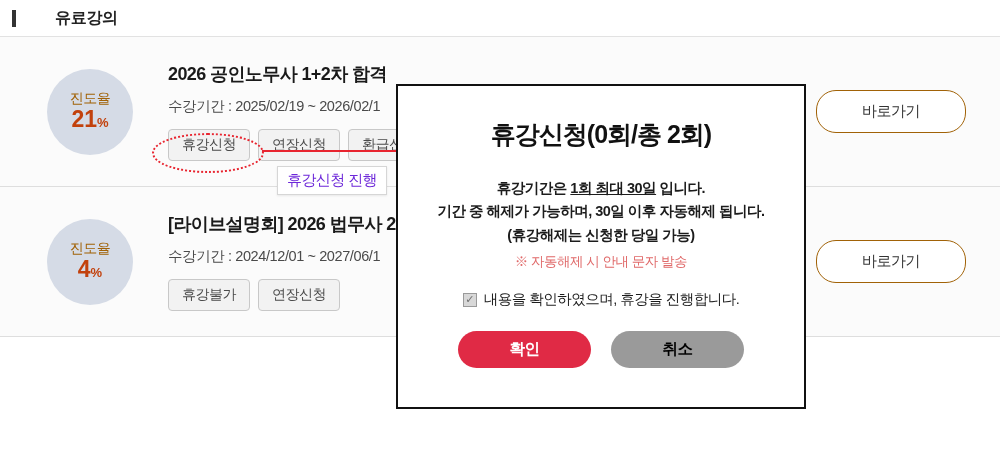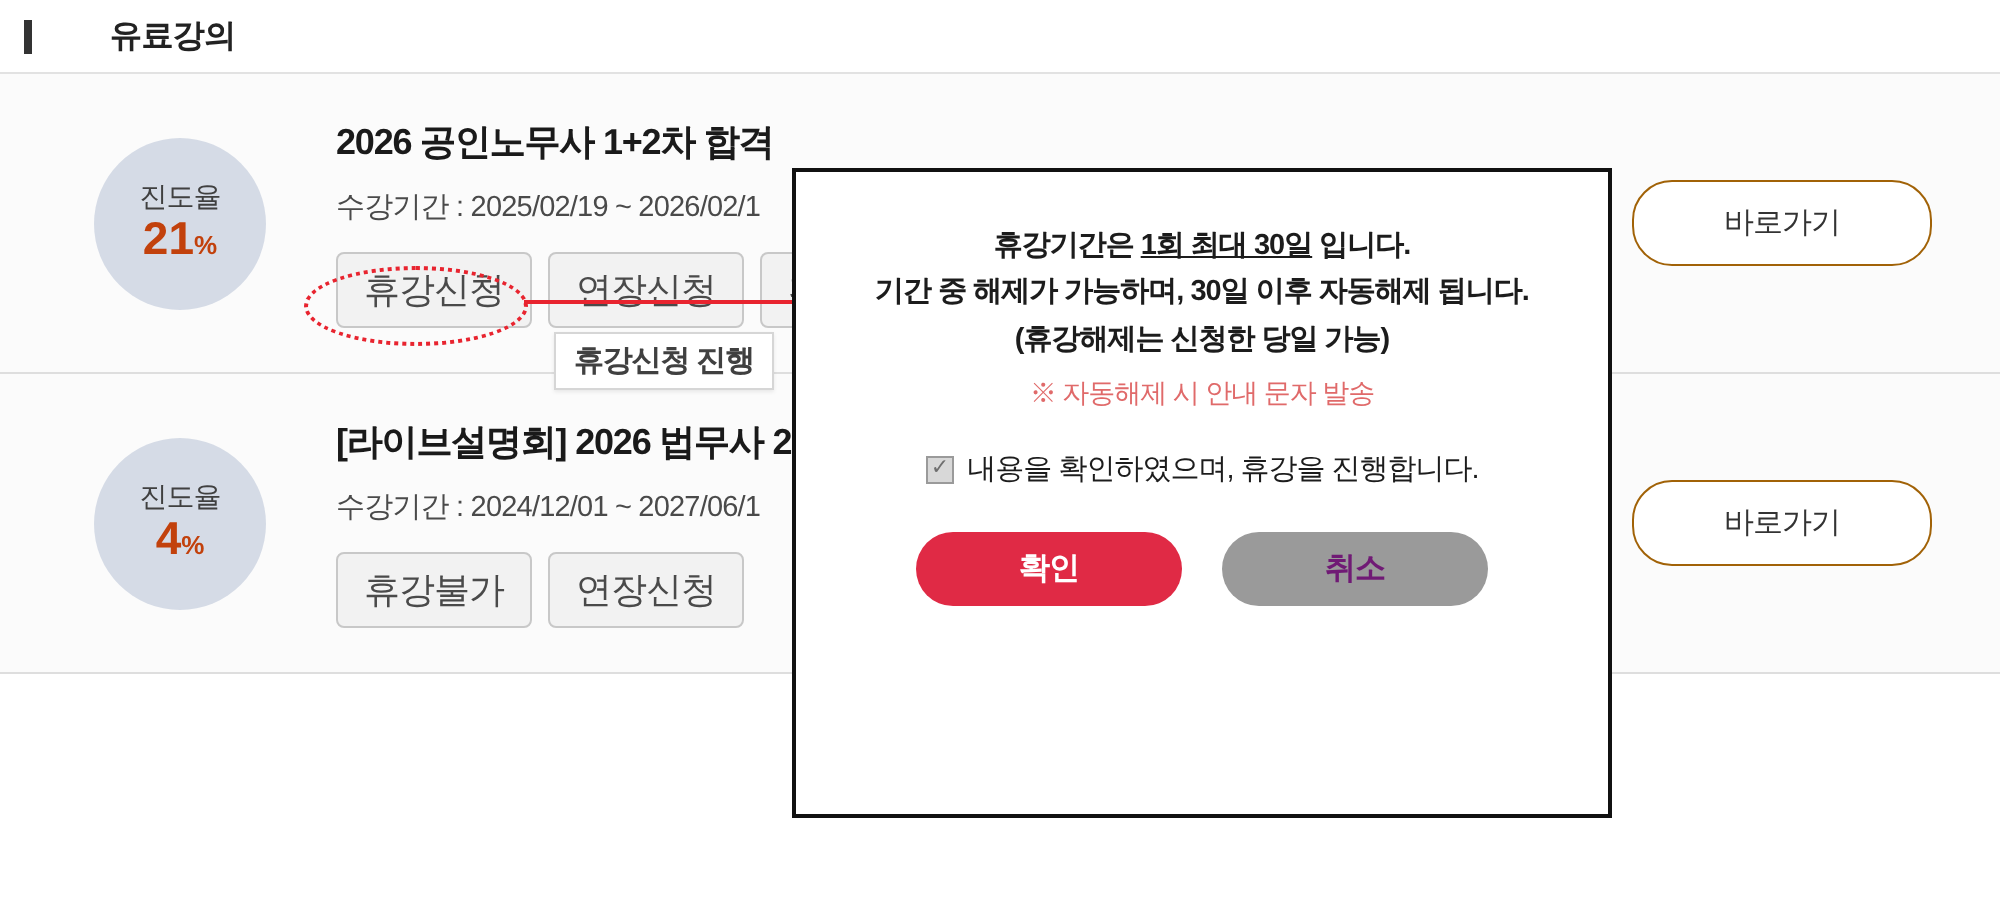--- a/index.html
+++ b/index.html
@@ -66,21 +66,21 @@
     border-radius: 50%;
     background: #d5dbe6;
     display: flex;
     flex-direction: column;
     align-items: center;
     justify-content: center;
     line-height: 1.1;
   }
   .progress-circle .lab {
     font-size: 14px;
-    color: #404040;
+    color: #a16207;
     letter-spacing: -0.5px;
   }
   .progress-circle .val {
     font-size: 23px;
     font-weight: bold;
     color: #c2410c;
     margin-top: 1px;
   }
   .progress-circle .val .pct {
     font-size: 13px;
@@ -111,21 +111,21 @@
   .btn-group {
     margin-top: 13px;
     display: flex;
     gap: 8px;
     align-items: center;
   }
   .small-btn {
     border: 1px solid #c8c8c8;
     background: #f2f2f2;
     color: #4a4a4a;
-    font-size: 18px;
+    font-size: 14px;
     border-radius: 4px;
     padding: 6px 13px;
     letter-spacing: -0.5px;
     white-space: nowrap;
     font-family: "Liberation Sans", sans-serif;
     cursor: pointer;
   }
   .goto-wrap {
     flex: 0 0 170px;
     display: flex;
@@ -178,22 +178,22 @@
     pointer-events: none;
   }
   .annot-label {
     position: absolute;
     left: 277px;
     top: 166px;
     background: #ffffff;
     border: 1px solid #d6d6d6;
     padding: 4px 9px;
     font-size: 15px;
-    font-weight: bold;
-    color: #404040;
+    font-weight: normal;
+    color: #6d28d9;
     letter-spacing: -0.6px;
     box-shadow: 0 1px 2px rgba(0,0,0,0.08);
   }
 
   
   .modal {
     position: absolute;
     left: 396px;
     top: 84px;
     width: 410px;
@@ -270,21 +270,21 @@
     width: 133px;
     height: 37px;
     font-size: 15.5px;
     font-weight: bold;
     letter-spacing: -0.5px;
     cursor: pointer;
     font-family: "Liberation Sans", sans-serif;
   }
   .btn-cancel {
     background: #9a9a9a;
-    color: #701a75;
+    color: #000000;
     border: none;
     border-radius: 20px;
     width: 133px;
     height: 37px;
     font-size: 15.5px;
     font-weight: bold;
     letter-spacing: -0.5px;
     cursor: pointer;
     font-family: "Liberation Sans", sans-serif;
   }
@@ -346,20 +346,21 @@
 
   <div class="bottom-fill"></div>
 </div>
 
 <div class="annot-ellipse"></div>
 <div class="annot-line"></div>
 <div class="annot-arrow"></div>
 <div class="annot-label">휴강신청 진행</div>
 
 <div class="modal">
+  <div class="modal-title">휴강신청(0회/총 2회)</div>
 
   <div class="modal-body">
     <div>
       <span>휴강기간은 </span><u>1회 최대 30일</u><span> 입니다.</span>
     </div>
     <div>기간 중 해제가 가능하며, 30일 이후 자동해제 됩니다.</div>
     <div>(휴강해제는 신청한 당일 가능)</div>
   </div>
 
   <div class="modal-note">※ 자동해제 시 안내 문자 발송</div>

